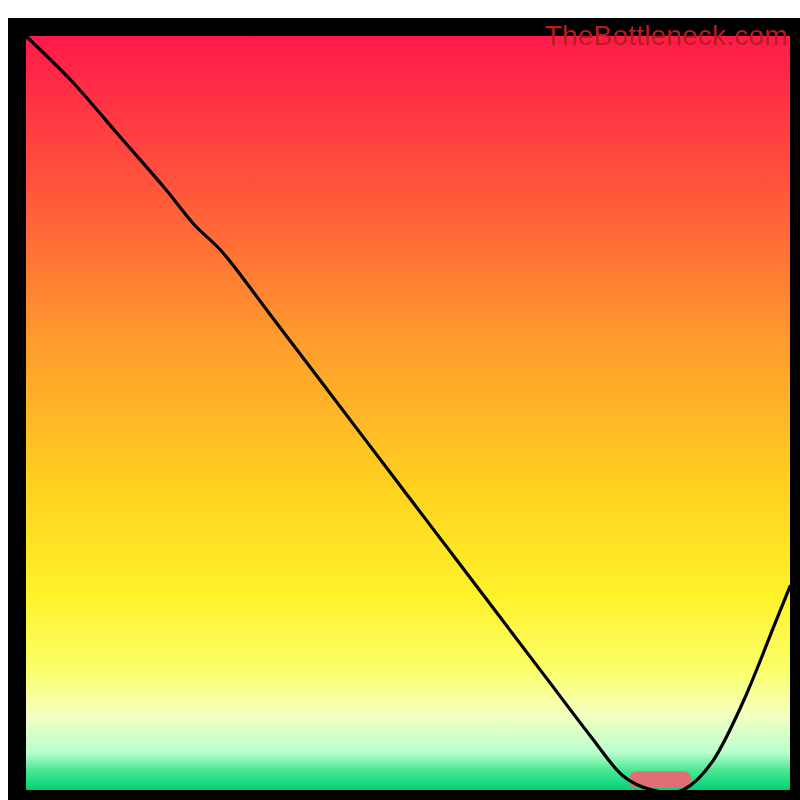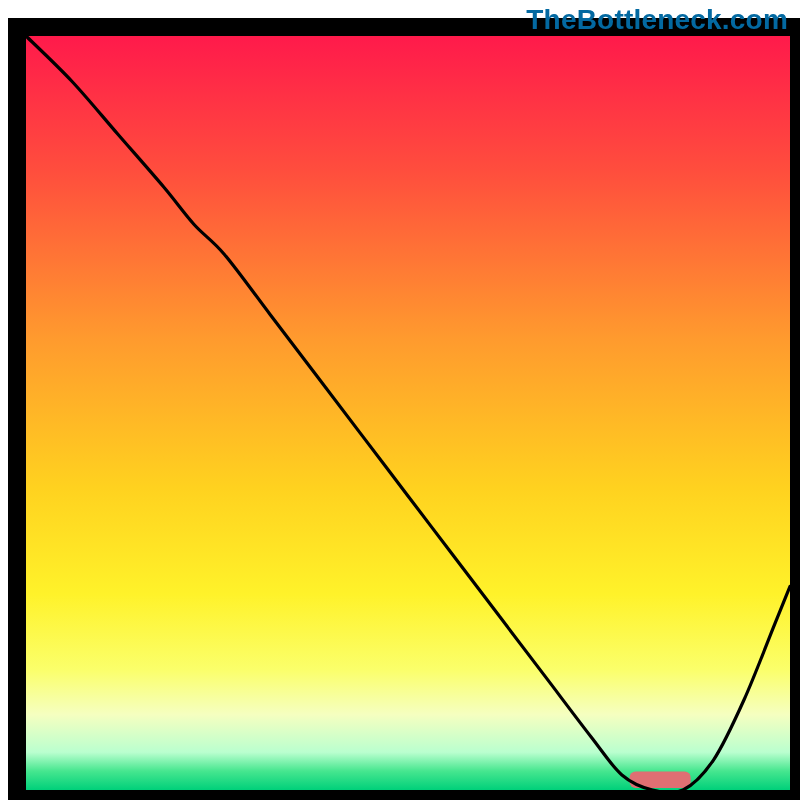--- a/index.html
+++ b/index.html
@@ -13,25 +13,25 @@
   .frame {
     position: absolute;
     left: 0;
     top: 0;
     width: 800px;
     height: 800px;
     box-sizing: border-box;
   }
   .watermark {
     position: absolute;
-    top: 4px;
+    top: 20px;
     right: 12px;
     font-size: 28px;
-    font-weight: 700;
-    color: #0369a1;
+    font-weight: 400;
+    color: #b91c1c;
     letter-spacing: 0.2px;
   }
   svg {
     display: block;
   }
 </style>
 </head>
 <body>
 
 <div class="frame">

